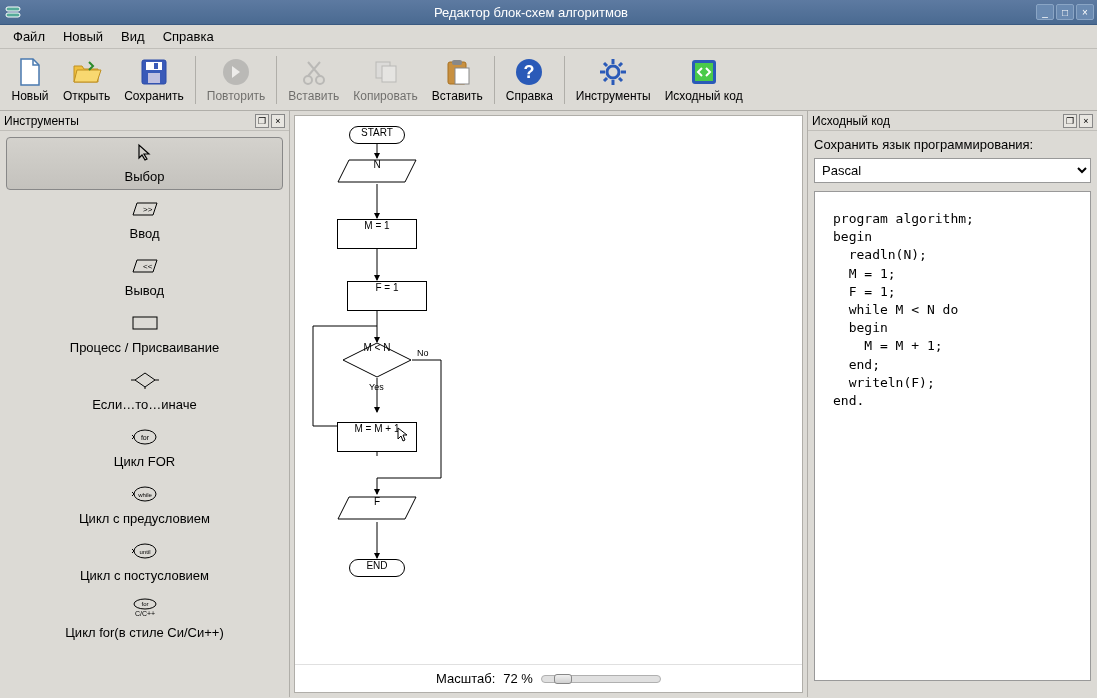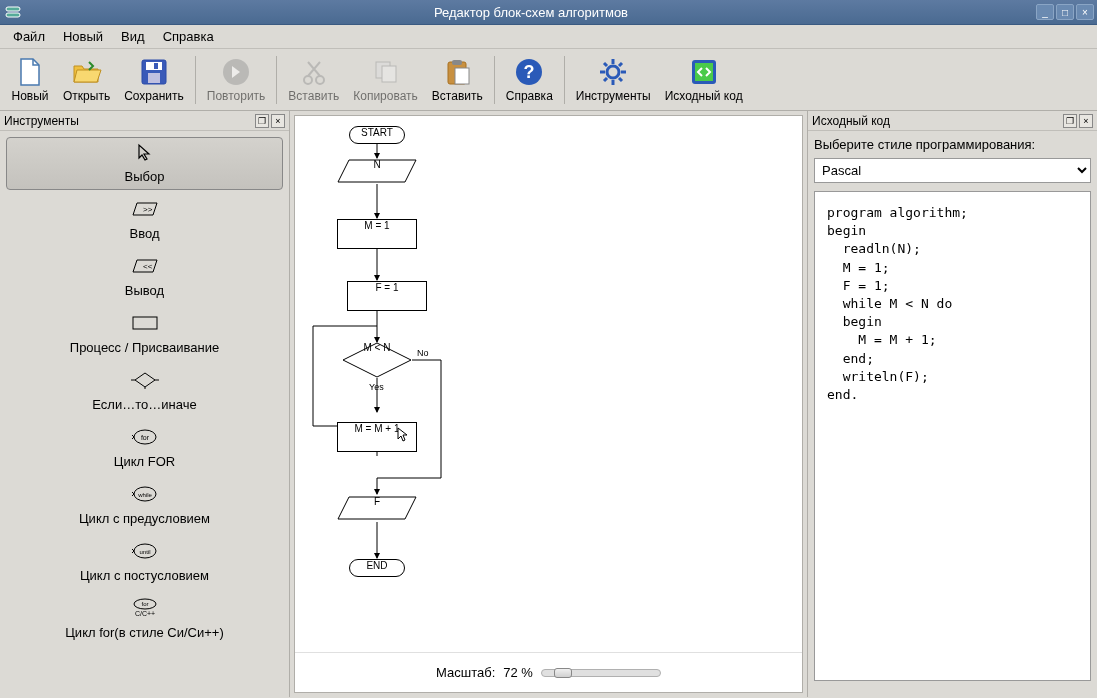--- a/index.html
+++ b/index.html
@@ -31,27 +31,27 @@
 .panel-header-title { flex: 1; }
 .panel-header-btn { width: 14px; height: 14px; border: 1px solid #888; background: #e8e6e1; font-size: 9px; display: flex; align-items: center; justify-content: center; margin-left: 2px; cursor: pointer; }
 .panel-body { flex: 1; padding: 6px; overflow: auto; }
 
 .tool-item { display: flex; align-items: center; padding: 6px 8px; margin-bottom: 4px; cursor: pointer; border-radius: 4px; gap: 8px; flex-direction: column; }
 .tool-item.selected { background: linear-gradient(#d4d2cd, #c4c2bd); border: 1px solid #888; padding: 5px 7px; }
 .tool-icon { width: 28px; height: 18px; display: flex; align-items: center; justify-content: center; flex-shrink: 0; }
 
 .canvas-area { flex: 1; background: white; display: flex; flex-direction: column; margin: 4px; border: 1px solid #b0aea9; }
 .canvas { flex: 1; position: relative; background: white; }
-.zoom-bar { height: 40px; display: flex; align-items: center; justify-content: center; gap: 8px; border-top: 1px solid #e0e0e0; }
+.zoom-bar { height: 28px; display: flex; align-items: center; justify-content: center; gap: 8px; border-top: 1px solid #e0e0e0; }
 .zoom-slider-track { width: 120px; height: 8px; background: #e0e0e0; border: 1px solid #b0b0b0; border-radius: 4px; position: relative; }
 .zoom-slider-thumb { position: absolute; width: 18px; height: 10px; background: linear-gradient(#f0f0f0, #d0d0d0); border: 1px solid #888; border-radius: 3px; top: -2px; left: 12px; }
 
 .lang-label { font-size: 13px; margin-bottom: 6px; }
 .lang-select { width: 100%; padding: 3px; border: 1px solid #999; background: white; font-size: 13px; margin-bottom: 8px; }
-.code-box { background: white; border: 1px solid #999; padding: 12px; font-family: monospace; font-size: 13px; line-height: 1.4; white-space: pre; height: 490px; overflow: auto; }
+.code-box { background: white; border: 1px solid #999; padding: 18px; font-family: monospace; font-size: 13px; line-height: 1.4; white-space: pre; height: 490px; overflow: auto; }
 
 
 .fc-node { position: absolute; font-size: 10px; display: flex; justify-content: center; }
 .fc-term { border: 1px solid black; border-radius: 10px; width: 56px; height: 18px; background: white; }
 .fc-io { width: 80px; height: 24px; }
 .fc-io svg { position: absolute; top: 0; left: 0; }
 .fc-io span { position: relative; z-index: 1; }
 .fc-proc { border: 1px solid black; width: 80px; height: 30px; background: white; }
 .fc-dec { width: 70px; height: 36px; }
 .fc-dec svg { position: absolute; top:0; left:0; }
@@ -373,21 +373,21 @@
     </div>
   </div>
 
   <div class="panel-right">
     <div class="panel-header">
       <span class="panel-header-title">Исходный код</span>
       <div class="panel-header-btn">❐</div>
       <div class="panel-header-btn">×</div>
     </div>
     <div class="panel-body">
-      <div class="lang-label">Выберите стиле программирования:</div>
+      <div class="lang-label">Сохранить язык программирования:</div>
       <select class="lang-select">
         <option>Pascal</option>
       </select>
       <div class="code-box">program algorithm;
 begin
   readln(N);
   M = 1;
   F = 1;
   while M &lt; N do
   begin

